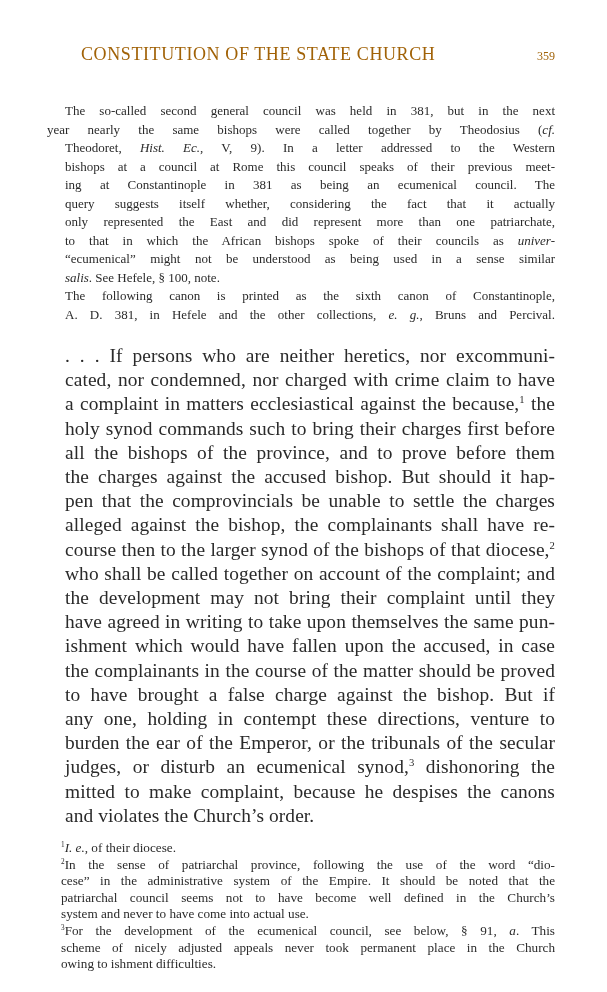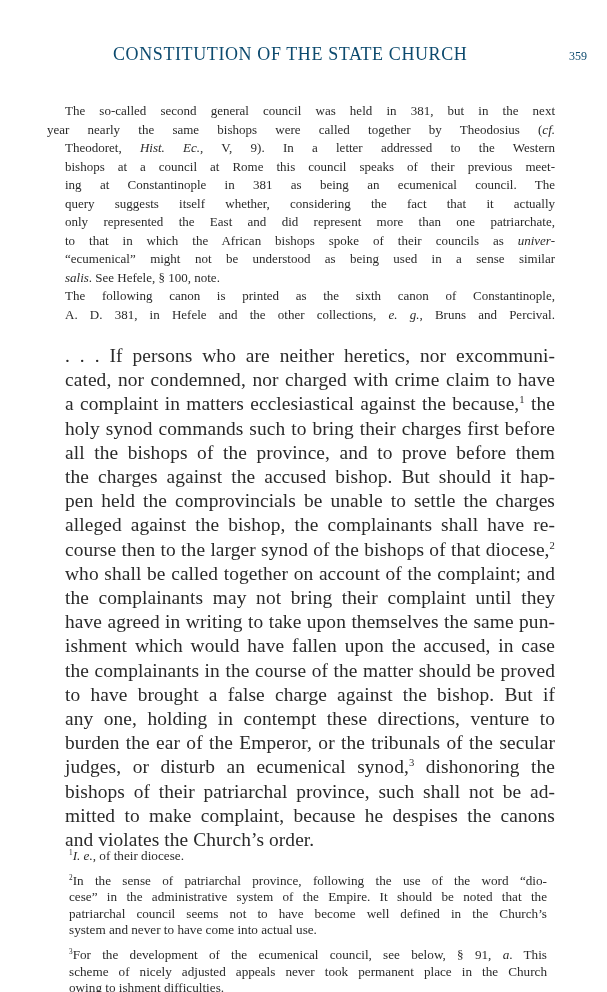--- a/index.html
+++ b/index.html
@@ -5,39 +5,39 @@
   html, body { margin: 0; padding: 0; background: #ffffff; }
   body {
     width: 607px; height: 992px; position: relative; overflow: hidden;
     font-family: "Liberation Serif", "DejaVu Serif", serif;
     color: #2a2a2a;
   }
   .page { position: absolute; left: 47px; top: 0; width: 508px; }
   .header {
     position: absolute; top: 44px; left: 34px; width: 474px;
     display: flex; justify-content: space-between; align-items: baseline;
-    font-size: 18px; letter-spacing: 0.6px; color: #0c4a6e; margin-left: 32px;
+    font-size: 18px; letter-spacing: 0.6px; color: #a16207;
   }
   .header .num { font-size: 12px; letter-spacing: 0; }
   .intro {
     position: absolute; top: 102px; left: 0; width: 508px;
     font-size: 13px; line-height: 18.5px; text-align: justify;
   }
   .intro p { margin: 0; text-indent: 18px; }
   .canon {
     position: absolute; top: 344px; left: 0; width: 508px;
     font-size: 19.4px; line-height: 24.2px; text-align: justify;
     letter-spacing: 0.1px;
   }
   .canon p { margin: 0; text-indent: 18px; }
   .notes {
     position: absolute; top: 840px; left: 0; width: 508px;
     font-size: 13.2px; line-height: 16.6px; text-align: justify;
   }
-  .notes p { margin: 8px; text-indent: 14px; }
+  .notes p { margin: 0; text-indent: 14px; }
   sup { font-size: 0.55em; line-height: 0; vertical-align: 0.7em; }
   i { }
   .hyph-line { display: block; text-align-last: justify; }
   .last { display: block; text-align-last: left; }
 </style>
 </head>
 <body>
 
 <div class="page">
 
@@ -66,33 +66,32 @@
   </div>
 
   <div class="canon">
     <p>
       <span class="hyph-line">. . . If persons who are neither heretics, nor excommuni-</span>
       <span class="hyph-line">cated, nor condemned, nor charged with crime claim to have</span>
       <span class="hyph-line"><span>a complaint in matters ecclesiastical against the because,</span><sup>1</sup> <span>the</span></span>
       <span class="hyph-line">holy synod commands such to bring their charges first before</span>
       <span class="hyph-line">all the bishops of the province, and to prove before them</span>
       <span class="hyph-line">the charges against the accused bishop.  But should it hap-</span>
-      <span class="hyph-line">pen held the comprovincials be unable to settle the charges</span>
+      <span class="hyph-line">pen that the comprovincials be unable to settle the charges</span>
       <span class="hyph-line">alleged against the bishop, the complainants shall have re-</span>
       <span class="hyph-line"><span>course then to the larger synod of the bishops of that diocese,</span><sup>2</sup></span>
       <span class="hyph-line">who shall be called together on account of the complaint; and</span>
-      <span class="hyph-line">the complainants may not bring their complaint until they</span>
+      <span class="hyph-line">the development may not bring their complaint until they</span>
       <span class="hyph-line">have agreed in writing to take upon themselves the same pun-</span>
       <span class="hyph-line">ishment which would have fallen upon the accused, in case</span>
       <span class="hyph-line">the complainants in the course of the matter should be proved</span>
       <span class="hyph-line">to have brought a false charge against the bishop.  But if</span>
       <span class="hyph-line">any one, holding in contempt these directions, venture to</span>
       <span class="hyph-line">burden the ear of the Emperor, or the tribunals of the secular</span>
       <span class="hyph-line"><span>judges, or disturb an ecumenical synod,</span><sup>3</sup> <span>dishonoring the</span></span>
-      <span class="hyph-line">bishops of their patriarchal province, such shall not be ad-</span>
       <span class="hyph-line">mitted to make complaint, because he despises the canons</span>
       <span class="last">and violates the Church’s order.</span>
     </p>
   </div>
 
   <div class="notes">
     <p>
       <span class="last"><sup>1</sup><i>I. e.</i><span>, of their diocese.</span></span>
     </p>
     <p>

